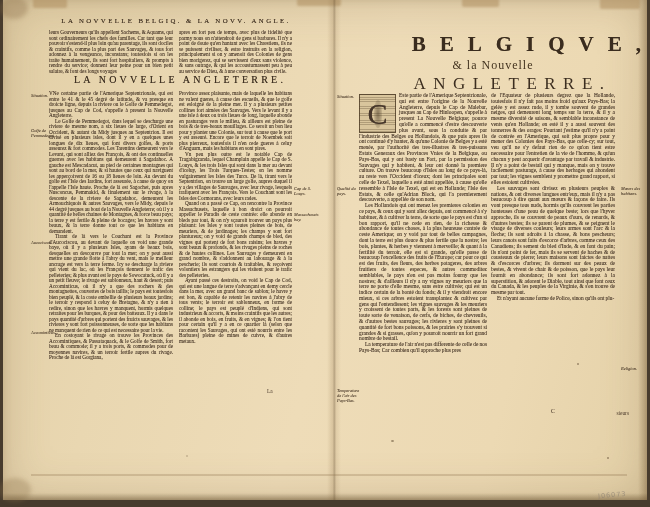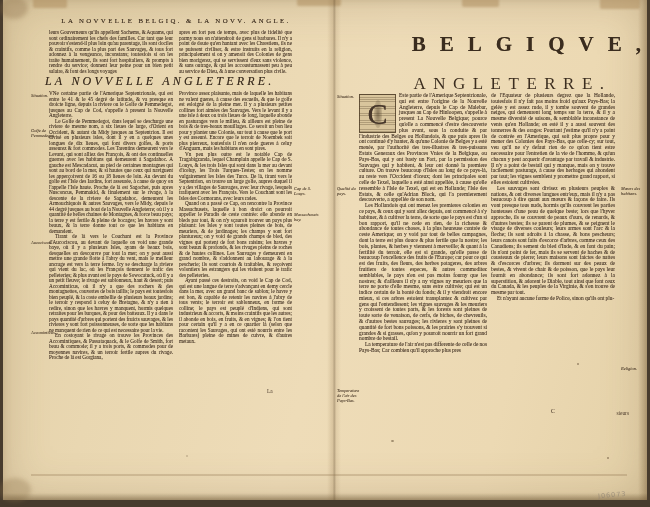--- a/index.html
+++ b/index.html
@@ -32,23 +32,23 @@
   .smalltext p { text-indent:6px; }
   .smalltext p.noindent { text-indent:0; }
 
   
   .lp-header { position:absolute; top:17px; left:30px; width:230px; text-align:center;
     font-size:6.8px; letter-spacing:2.4px; color:#3f3021; white-space:nowrap;
     text-shadow:0 0 .4px rgba(63,48,33,.6); }
   .lp-intro { position:absolute; top:30px; left:18px; width:243px; height:44px; display:flex; gap:6px; }
   .lp-intro .c1 { width:124px; height:44px; }
   .lp-intro .c2 { width:113px; height:44px; }
-  .lp-title { position:absolute; top:74px; left:14px; width:270px; text-align:left;
-    font-size:12px; letter-spacing:3.2px; color:#3c2e20; white-space:nowrap;
-    text-shadow:0 0 .4px rgba(60,46,32,.6);font-style:italic; }
+  .lp-title { position:absolute; top:74px; left:14px; width:270px; text-align:center;
+    font-size:10px; letter-spacing:3.2px; color:#3c2e20; white-space:nowrap;
+    text-shadow:0 0 .4px rgba(60,46,32,.6); }
   .lp-main { position:absolute; top:91px; left:18px; width:243px; height:296px; display:flex; gap:6px; }
   .lp-main .c1 { width:124px; height:296px; }
   .lp-main .c2 { width:113px; height:296px; }
   .catchword { position:absolute; font-size:5.4px; color:#4b3a2b; }
   .lp-catch { top:388px; left:236px; }
 
   .mnote { position:absolute; font-style:italic; font-size:4.4px; line-height:5px;
     color:#51402f; text-shadow:0 0 .3px rgba(81,64,47,.5); }
   .lp-mn-l { left:0; width:16px; }
   .lp-mn-r { left:263px; width:28px; }
@@ -134,20 +134,21 @@
       <div class="mnote lp-mn-l" style="top:240px;">Aucociscou.</div>
       <div class="mnote lp-mn-l" style="top:330px;">Accominticus.</div>
       <div class="mnote lp-mn-r" style="top:186px;">Cap de S. Louys.</div>
       <div class="mnote lp-mn-r" style="top:212px;">Massachusets bay.</div>
 
       <div class="catchword lp-catch">La</div>
     </section>
 
     <section class="page right">
       <div class="rp-t2">BELGIQVE,</div>
+      <div class="rp-t3">&amp; la Nouvelle</div>
       <div class="rp-t4">ANGLETERRE.</div>
 
       <div class="rp-main smalltext">
         <div class="c1">
           <p class="noindent">
             <span class="dropcap">
                 <span class="fig"></span>
                 <span class="letter">C</span>
               </span><span>Este partie de l'Amerique Septentrionale, qui est entre l'origine de la Nouvelle Angleterre, depuis le Cap de Malebar, jusques au Cap de Hinloopen, s'appelle à present La Nouvelle Belgique; pource qu'elle a commencé d'estre descouverte plus avant, sous la conduite &amp; par l'industrie des Belges ou Hollandois, &amp; que puis apres ils ont continué d'y hanter, &amp; qu'une Colonie de Belges y a esté menée, par l'authorité des tres-illustres &amp; tres-puissans Estats Generaux des Provinces Vnies de la Belgique, ou Pays-Bas, qui y ont basty un Fort, par la permission des Sauvages qui y habitent, &amp; leur ont donné la premiere culture. On trouve beaucoup d'Isles au long de ce pays-là, au reste vers l'Occident d'iceux; dont les principales sont celle de Texel, laquelle a esté ainsi appellée, à cause qu'elle ressemble à l'Isle de Texel, qui est en Hollande; l'Isle des Estats, &amp; celle qu'Adrian Block, qui l'a premierement descouverte, a appellée de son nom.</span>
           </p>

